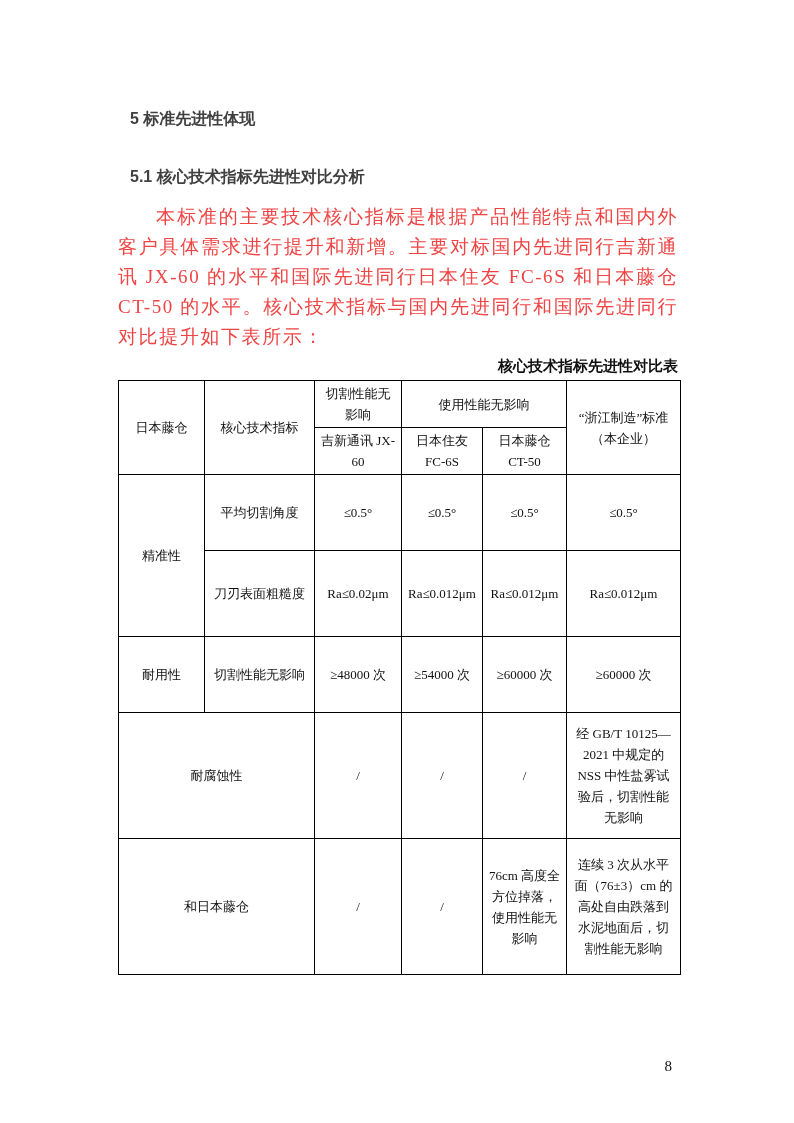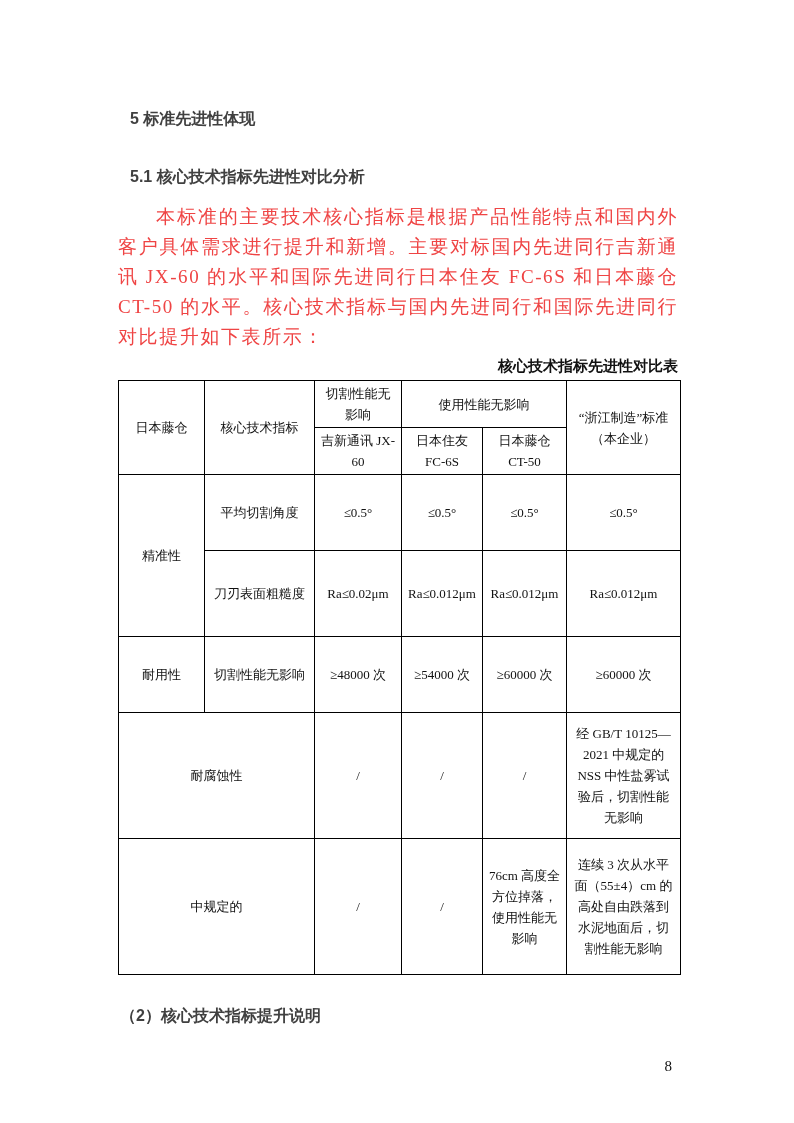--- a/index.html
+++ b/index.html
@@ -137,28 +137,27 @@
 
       <tr style="height:126px">
         <td colspan="2">耐腐蚀性</td>
         <td>/</td>
         <td>/</td>
         <td>/</td>
         <td>经 GB/T 10125—2021 中规定的 NSS 中性盐雾试验后，切割性能无影响</td>
       </tr>
 
       <tr style="height:136px">
-        <td colspan="2">中规定的</td>
+        <td colspan="2">和日本藤仓</td>
         <td>/</td>
         <td>/</td>
         <td>76cm 高度全方位掉落，使用性能无影响</td>
-        <td>连续 3 次从水平面（55±4）cm 的高处自由跌落到水泥地面后，切割性能无影响</td>
+        <td>连续 3 次从水平面（76±3）cm 的高处自由跌落到水泥地面后，切割性能无影响</td>
       </tr>
     </tbody>
   </table>
 
-  <p class="h-black h-item-2">（2）核心技术指标提升说明</p>
 
 
 
   <div class="pagenum">8</div>
 
 </div>
 
 </body></html>

